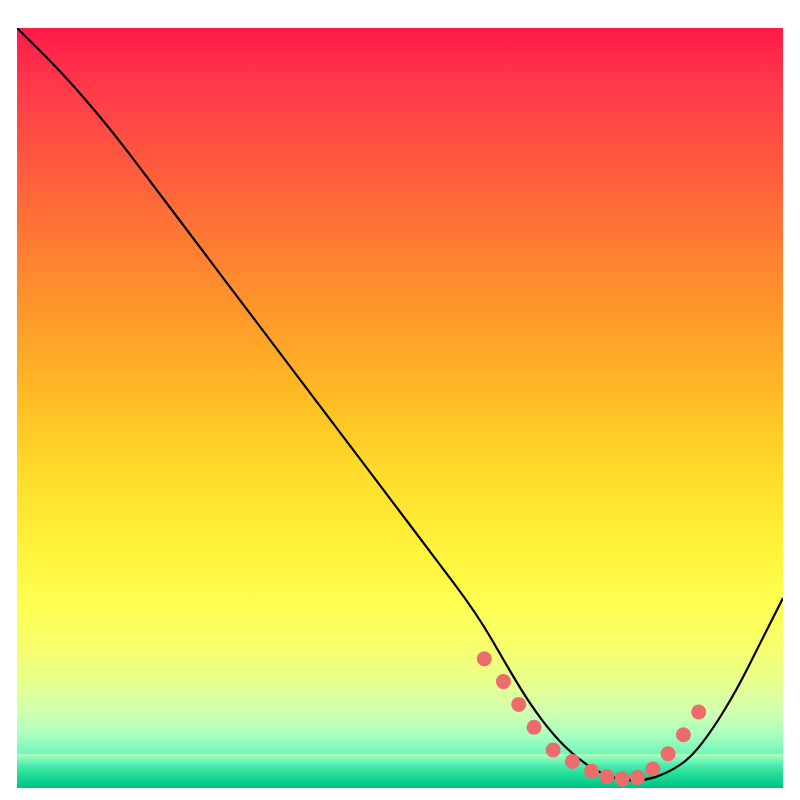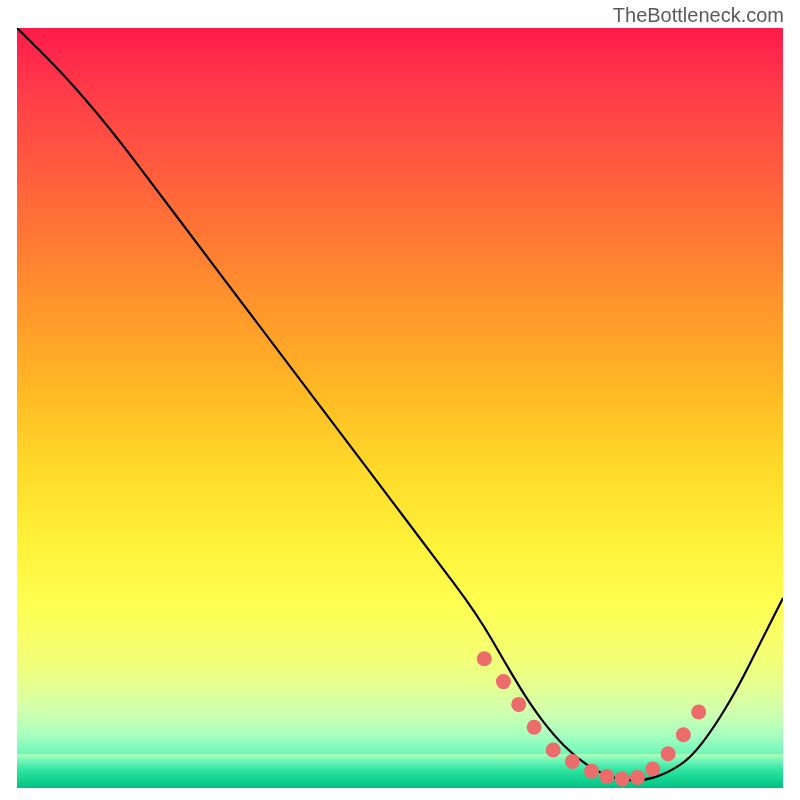--- a/index.html
+++ b/index.html
@@ -75,21 +75,20 @@
     fill: none;
     stroke: #000;
     stroke-width: 2.2;
     stroke-linejoin: round;
   }
 </style>
 </head>
 <body>
 
 <div class="chart-container">
-  <div class="attribution">TheBottleneck.com</div>
   <div class="plot-area">
     <div class="green-band"></div>
     <svg class="line-svg" viewBox="0 0 766 760" preserveAspectRatio="none">
       <path id="curve" class="main-path" d="M 0.0 0.0 Q 0.0 0.0 23.0 22.8 Q 46.0 45.6 68.9 72.2 Q 91.9 98.8 114.9 129.2 Q 137.9 159.6 160.9 190.0 Q 183.8 220.4 206.8 250.8 Q 229.8 281.2 252.8 311.6 Q 275.8 342.0 298.7 372.4 Q 321.7 402.8 344.7 433.2 Q 367.7 463.6 390.7 494.0 Q 413.6 524.4 436.6 554.8 Q 459.6 585.2 474.9 611.8 Q 490.2 638.4 501.7 657.4 Q 513.2 676.4 524.7 691.6 Q 536.2 706.8 547.7 718.2 Q 559.2 729.6 570.7 737.2 Q 582.2 744.8 593.6 748.6 Q 605.1 752.4 616.6 752.4 Q 628.1 752.4 639.6 748.6 Q 651.1 744.8 662.6 737.2 Q 674.1 729.6 685.6 714.4 Q 697.1 699.2 708.5 680.2 Q 720.0 661.2 731.5 638.4 Q 743.0 615.6 754.5 592.8 T 766.0 570.0"></path>
       <g id="dots">
           <circle cx="467.3" cy="630.8" r="7.5" class="dot"></circle>
           <circle cx="486.4" cy="653.6" r="7.5" class="dot"></circle>
           <circle cx="501.7" cy="676.4" r="7.5" class="dot"></circle>
           <circle cx="517.1" cy="699.2" r="7.5" class="dot"></circle>
           <circle cx="536.2" cy="722.0" r="7.5" class="dot"></circle>

